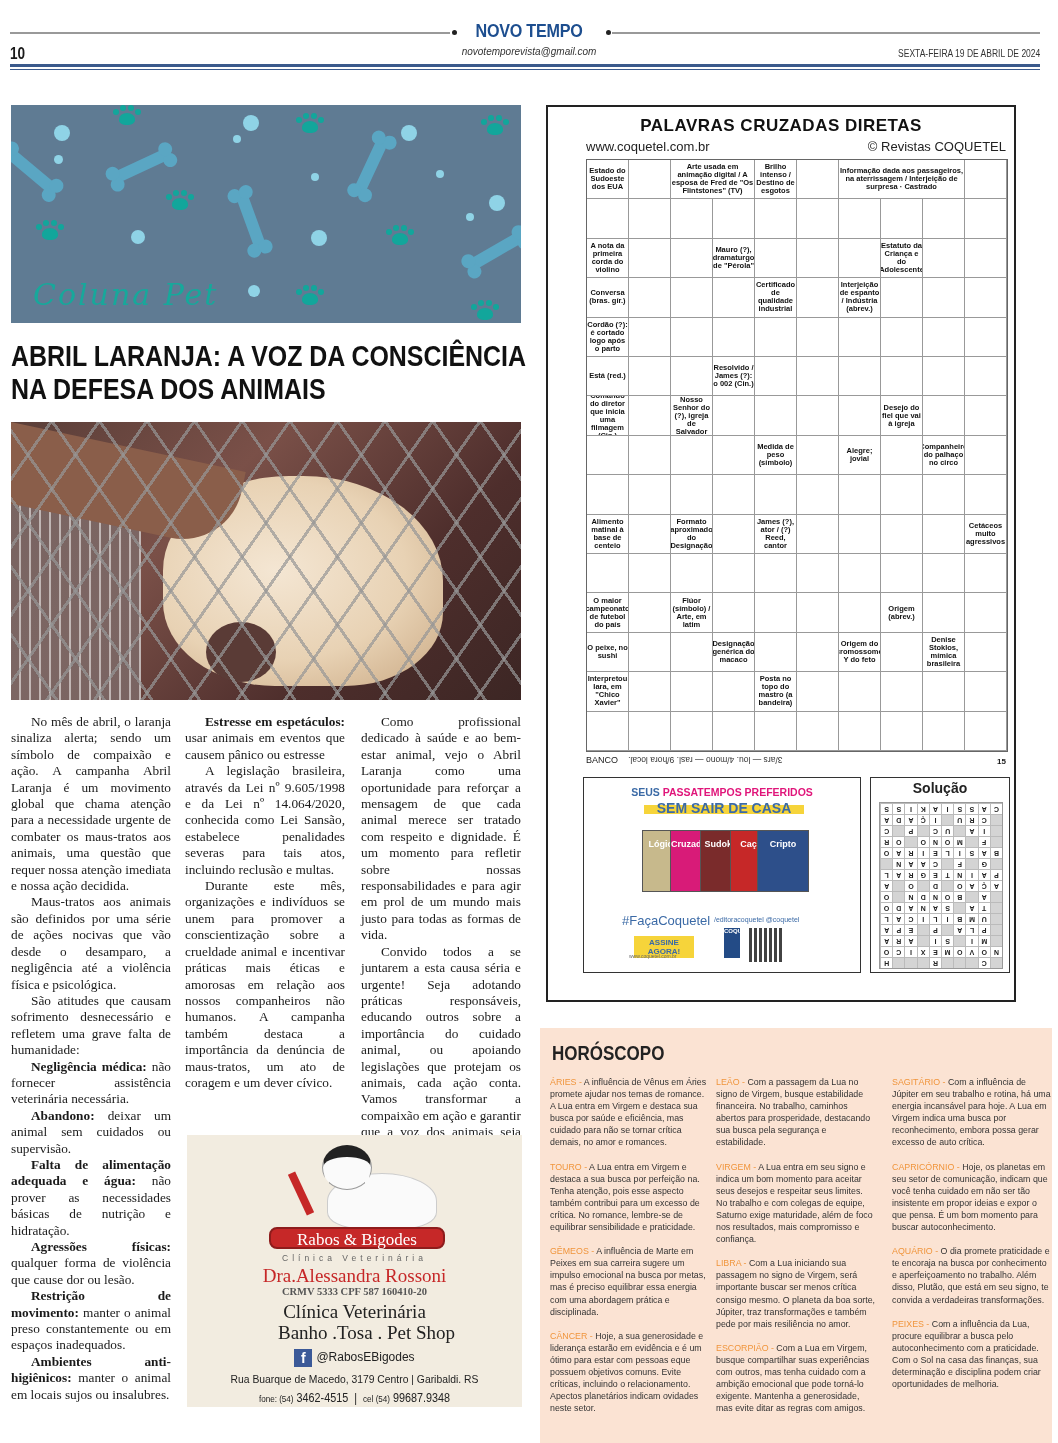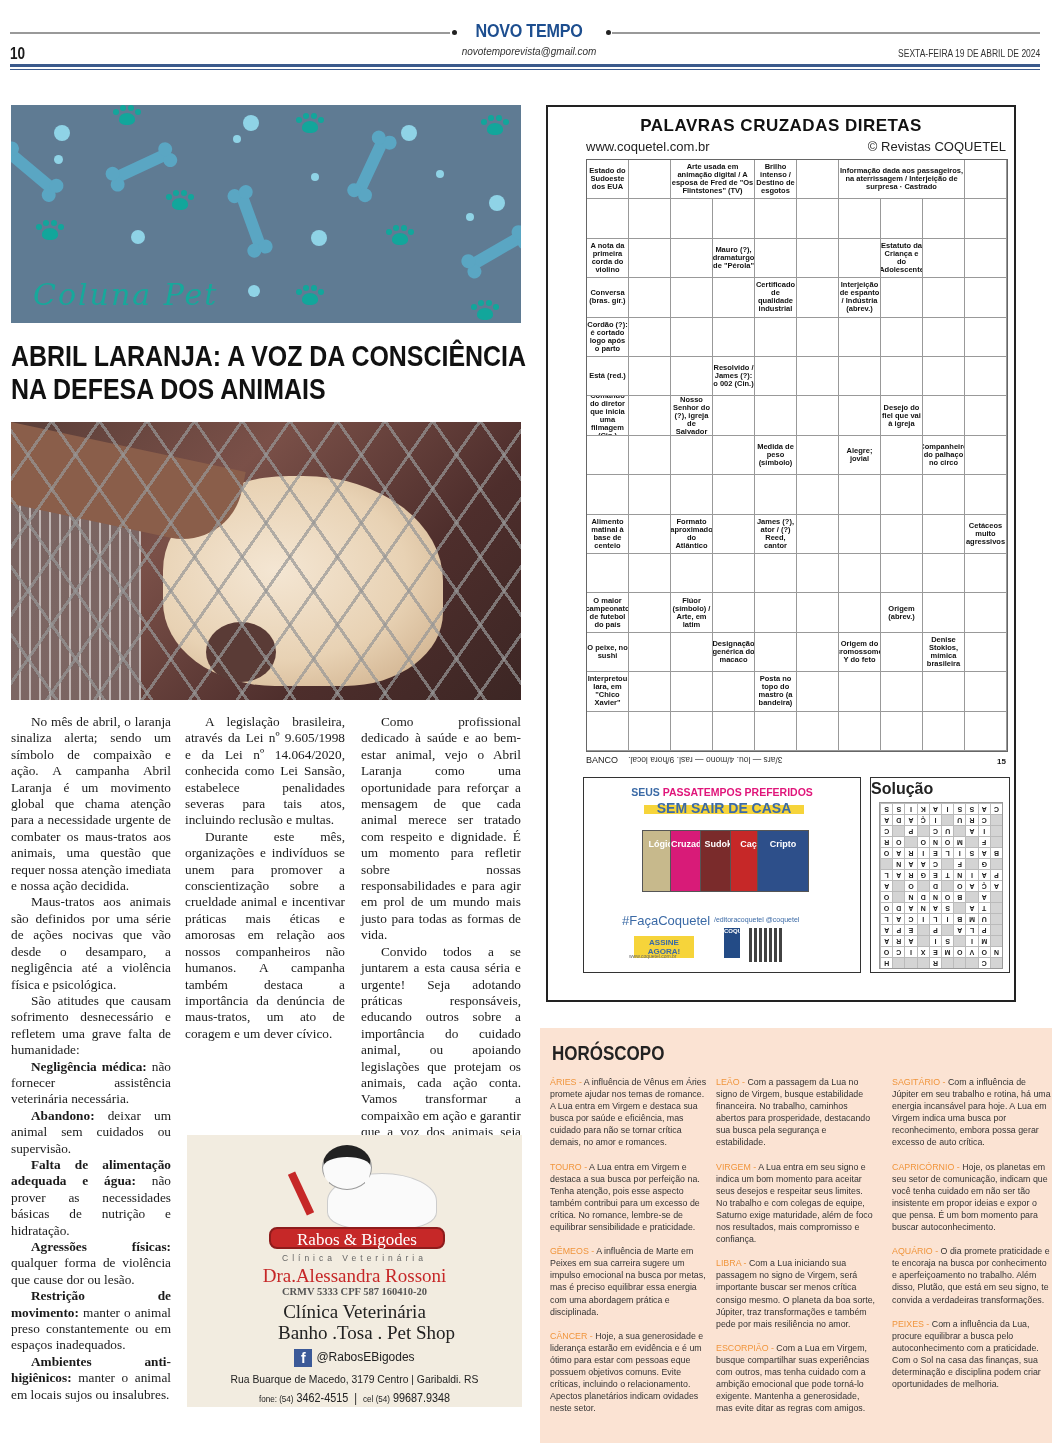--- a/index.html
+++ b/index.html
@@ -87,21 +87,21 @@
   .promo .mag { position: absolute; top: 0; width: 42px; height: 62px; border: 1px solid #555; font-size: 9px; color: #fff; font-weight: bold; padding-top: 8px; }
   .promo .tag { position: absolute; top: 135px; left: 38px; font-size: 13px; color: #3b6aa6; }
   .promo .social { position: absolute; top: 138px; left: 130px; font-size: 7px; color: #3b6aa6; }
   .promo .cta { position: absolute; top: 158px; left: 50px; width: 60px; font-weight: bold; font-size: 8px; color: #3b6aa6; background: #f6d43a; padding: 2px 0; }
   .promo .url { position: absolute; top: 175px; left: 45px; font-size: 5px; color: #666; }
   .promo .coq { position: absolute; top: 150px; left: 140px; width: 16px; height: 30px; background: #234b86; color: #fff; font-size: 6px; line-height: 7.5px; font-weight: bold; }
   .promo .qr { position: absolute; top: 150px; left: 165px; width: 34px; height: 34px; background:
      repeating-linear-gradient(90deg, #222 0 3px, #fff 3px 5px), #222; opacity: 0.85; }
 
   .sol { position: absolute; left: 322px; top: 670px; width: 140px; height: 196px; border: 1px solid #333; background: #fff; font-family: "Liberation Sans", sans-serif; }
-  .sol .stitle { position: absolute; top: 2px; width: 100%; font-weight: bold; font-size: 16px; color: #222; }
+  .sol .stitle { position: absolute; top: 2px; width: 100%; text-align: center; font-weight: bold; font-size: 14px; color: #222; }
   .sol .sgrid { position: absolute; left: 8px; top: 24px; width: 124px; height: 167px; display: grid; grid-template-columns: repeat(10, 1fr); grid-template-rows: repeat(15, 1fr); border: 1px solid #999; transform: rotate(180deg); }
   .sol .sc { border-right: 1px solid #bbb; border-bottom: 1px solid #bbb; font-size: 7px; font-weight: bold; text-align: center; line-height: 10px; color: #222; }
   .sol .sc.sh { background: #d4d4d4; }
 
   
   .horo { position: absolute; left: 540px; top: 1028px; width: 512px; height: 415px; background: #fbe3d3; font-family: "Liberation Sans", sans-serif; }
   .horo h2 { position: absolute; left: 12px; top: 14px; font-size: 20px; font-weight: bold; color: #222; transform: scaleX(0.85); transform-origin: left; }
   .horo .hcol { position: absolute; top: 48px; width: 160px; }
   .horo .sign-entry { font-size: 9.3px; line-height: 12.1px; color: #333; margin-bottom: 12px; transform: scaleX(0.95); transform-origin: left; width: 168px; }
   .horo .sname { color: #f0953c; }
@@ -214,20 +214,21 @@
     <p>Maus-tratos aos animais são definidos por uma série de ações nocivas que vão desde o desamparo, a negligência até a violência física e psicológica.</p>
     <p>São atitudes que causam sofrimento desnecessário e refletem uma grave falta de humanidade:</p>
     <p><b>Negligência médica:</b> não fornecer assistência veterinária necessária.</p>
     <p><b>Abandono:</b> deixar um animal sem cuidados ou supervisão.</p>
     <p><b>Falta de alimentação adequada e água:</b> não prover as necessidades básicas de nutrição e hidratação.</p>
     <p><b>Agressões físicas:</b> qualquer forma de violência que cause dor ou lesão.</p>
     <p><b>Restrição de movimento:</b> manter o animal preso constantemente ou em espaços inadequados.</p>
     <p><b>Ambientes anti-higiênicos:</b> manter o animal em locais sujos ou insalubres.</p>
   </div>
 <div class="col col2" id="col2">
+    <p><b>Estresse em espetáculos:</b> usar animais em eventos que causem pânico ou estresse</p>
     <p>A legislação brasileira, através da Lei nº 9.605/1998 e da Lei nº 14.064/2020, conhecida como Lei Sansão, estabelece penalidades severas para tais atos, incluindo reclusão e multas.</p>
     <p>Durante este mês, organizações e indivíduos se unem para promover a conscientização sobre a crueldade animal e incentivar práticas mais éticas e amorosas em relação aos nossos companheiros não humanos. A campanha também destaca a importância da denúncia de maus-tratos, um ato de coragem e um dever cívico.</p>
   </div>
 <div class="col col3">
   <div id="col3">
       <p>Como profissional dedicado à saúde e ao bem-estar animal, vejo o Abril Laranja como uma oportunidade para reforçar a mensagem de que cada animal merece ser tratado com respeito e dignidade. É um momento para refletir sobre nossas responsabilidades e para agir em prol de um mundo mais justo para todas as formas de vida.</p>
       <p>Convido todos a se juntarem a esta causa séria e urgente! Seja adotando práticas responsáveis, educando outros sobre a importância do cuidado animal, ou apoiando legislações que protejam os animais, cada ação conta. Vamos transformar a compaixão em ação e garantir que a voz dos animais seja ouvida.</p>
     </div>
   <div class="sign">Dra. Alessandra Rossoni</div>
 </div>
@@ -270,21 +271,21 @@
       <div class="cell clue" style="grid-area: 5 / 1 / auto / span 1;">Cordão (?): é cortado logo após o parto</div>
       <div class="cell clue" style="grid-area: 6 / 1 / auto / span 1;">Está (red.)</div>
       <div class="cell clue" style="grid-area: 6 / 4 / auto / span 1;">Resolvido / James (?): o 002 (Cin.)</div>
       <div class="cell clue" style="grid-area: 7 / 1 / auto / span 1;">Comando do diretor que inicia uma filmagem (Cin.)</div>
       <div class="cell clue" style="grid-area: 7 / 3 / auto / span 1;">Nosso Senhor do (?), igreja de Salvador</div>
       <div class="cell clue" style="grid-area: 7 / 8 / auto / span 1;">Desejo do fiel que vai à igreja</div>
       <div class="cell clue" style="grid-area: 8 / 5 / auto / span 1;">Medida de peso (símbolo)</div>
       <div class="cell clue" style="grid-area: 8 / 7 / auto / span 1;">Alegre; jovial</div>
       <div class="cell clue" style="grid-area: 8 / 9 / auto / span 1;">Companheiro do palhaço no circo</div>
       <div class="cell clue" style="grid-area: 10 / 1 / auto / span 1;">Alimento matinal à base de centeio</div>
-      <div class="cell clue" style="grid-area: 10 / 3 / auto / span 1;">Formato aproximado do Atlântico</div>
+      <div class="cell clue" style="grid-area: 10 / 3 / auto / span 1;">Formato aproximado do Designação</div>
       <div class="cell clue" style="grid-area: 10 / 5 / auto / span 1;">James (?), ator / (?) Reed, cantor</div>
       <div class="cell clue" style="grid-area: 10 / 10 / auto / span 1;">Cetáceos muito agressivos</div>
       <div class="cell clue" style="grid-area: 12 / 1 / auto / span 1;">O maior campeonato de futebol do país</div>
       <div class="cell clue" style="grid-area: 12 / 3 / auto / span 1;">Flúor (símbolo) / Arte, em latim</div>
       <div class="cell clue" style="grid-area: 12 / 8 / auto / span 1;">Origem (abrev.)</div>
       <div class="cell clue" style="grid-area: 13 / 1 / auto / span 1;">O peixe, no sushi</div>
       <div class="cell clue" style="grid-area: 13 / 4 / auto / span 1;">Designação genérica do macaco</div>
       <div class="cell clue" style="grid-area: 13 / 7 / auto / span 1;">Origem do cromossomo Y do feto</div>
       <div class="cell clue" style="grid-area: 13 / 9 / auto / span 1;">Denise Stoklos, mímica brasileira</div>
       <div class="cell clue" style="grid-area: 14 / 1 / auto / span 1;">Interpretou Iara, em "Chico Xavier"</div>

